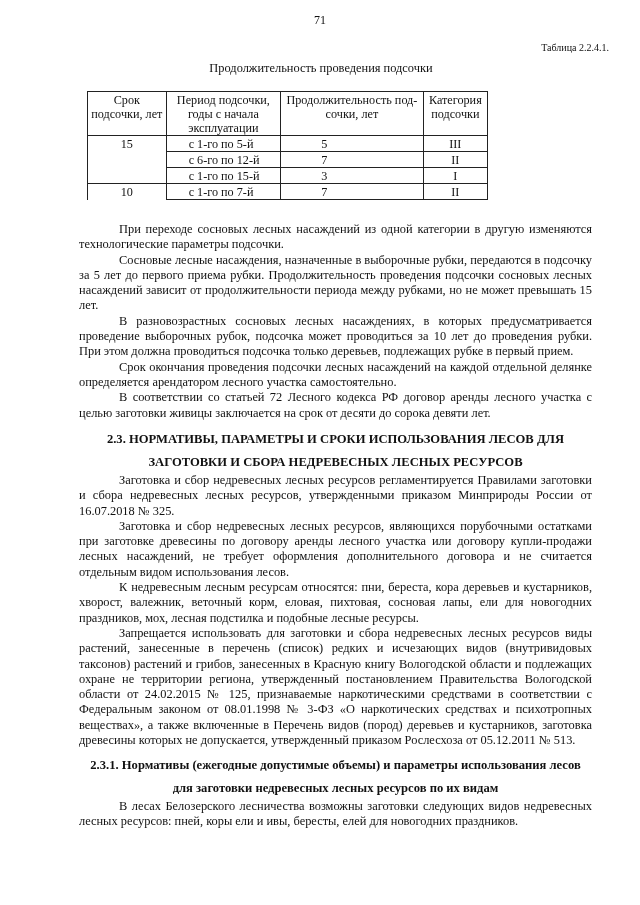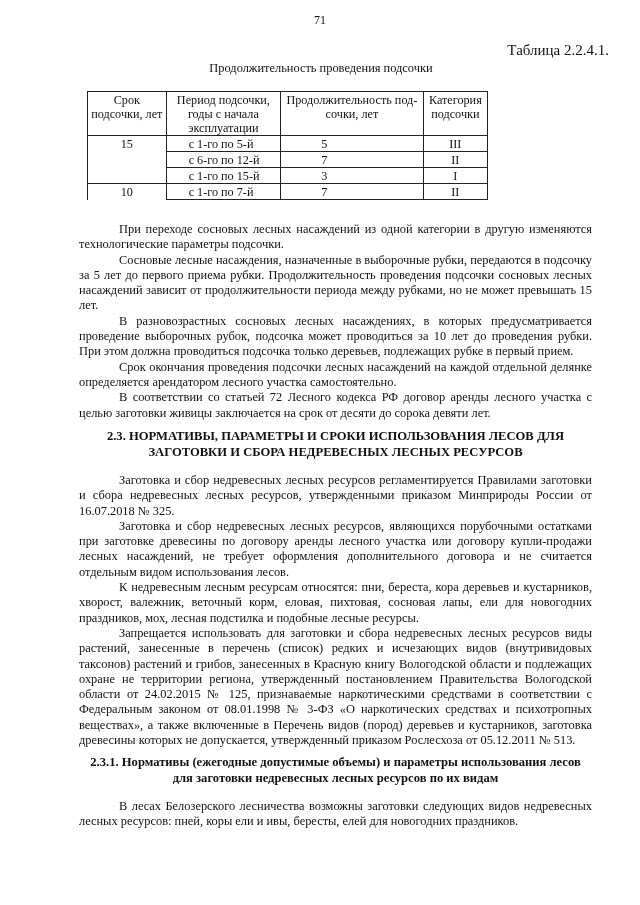--- a/index.html
+++ b/index.html
@@ -3,21 +3,21 @@
 <meta charset="utf-8">
 <style>
   html, body { margin: 0; padding: 0; background: #ffffff; }
   body {
     width: 640px; height: 905px; position: relative; overflow: hidden;
     font-family: "Liberation Serif", "DejaVu Serif", serif;
     color: #111;
     font-size: 12.4px;
   }
   .page-number { position: absolute; top: 13px; left: 0; width: 640px; text-align: center; font-size: 12px; }
-  .table-label { position: absolute; top: 42px; right: 31px; font-size: 15px; }
+  .table-label { position: absolute; top: 42px; right: 31px; font-size: 10px; }
   .table-title { position: absolute; top: 61px; left: 0; width: 628px; text-align: center; font-size: 12.4px; padding-left: 14px; box-sizing: border-box;}
   table.data {
     position: absolute; top: 91px; left: 87px; width: 401px;
     border-collapse: collapse; font-size: 12.2px; line-height: 14px;
   }
   table.data td, table.data th {
     border: 1px solid #222; font-weight: normal; padding: 1px 3px 0 3px; vertical-align: top;
   }
   table.data th { text-align: center; }
   .c1 { width: 107px; text-align: center; }
@@ -26,21 +26,21 @@
   .c4 { width: 65px; text-align: center; }
   .no-bottom { border-bottom: none !important; }
   .no-top { border-top: none !important; }
   .text-block {
     position: absolute; left: 79px; width: 513px;
     text-align: justify; line-height: 15.3px;
   }
   .text-block p { margin: 0; text-indent: 40px; }
   .heading {
     position: absolute; left: 79px; width: 513px; text-align: center;
-    font-weight: bold; line-height: 16px; font-size: 12.6px;
+    font-weight: bold; line-height: 23px; font-size: 12.6px;
   }
 </style>
 </head>
 <body>
 
 <div class="page-number">71</div>
 <div class="table-label">Таблица 2.2.4.1.</div>
 <div class="table-title">Продолжительность проведения подсочки</div>
 
 <table class="data">

